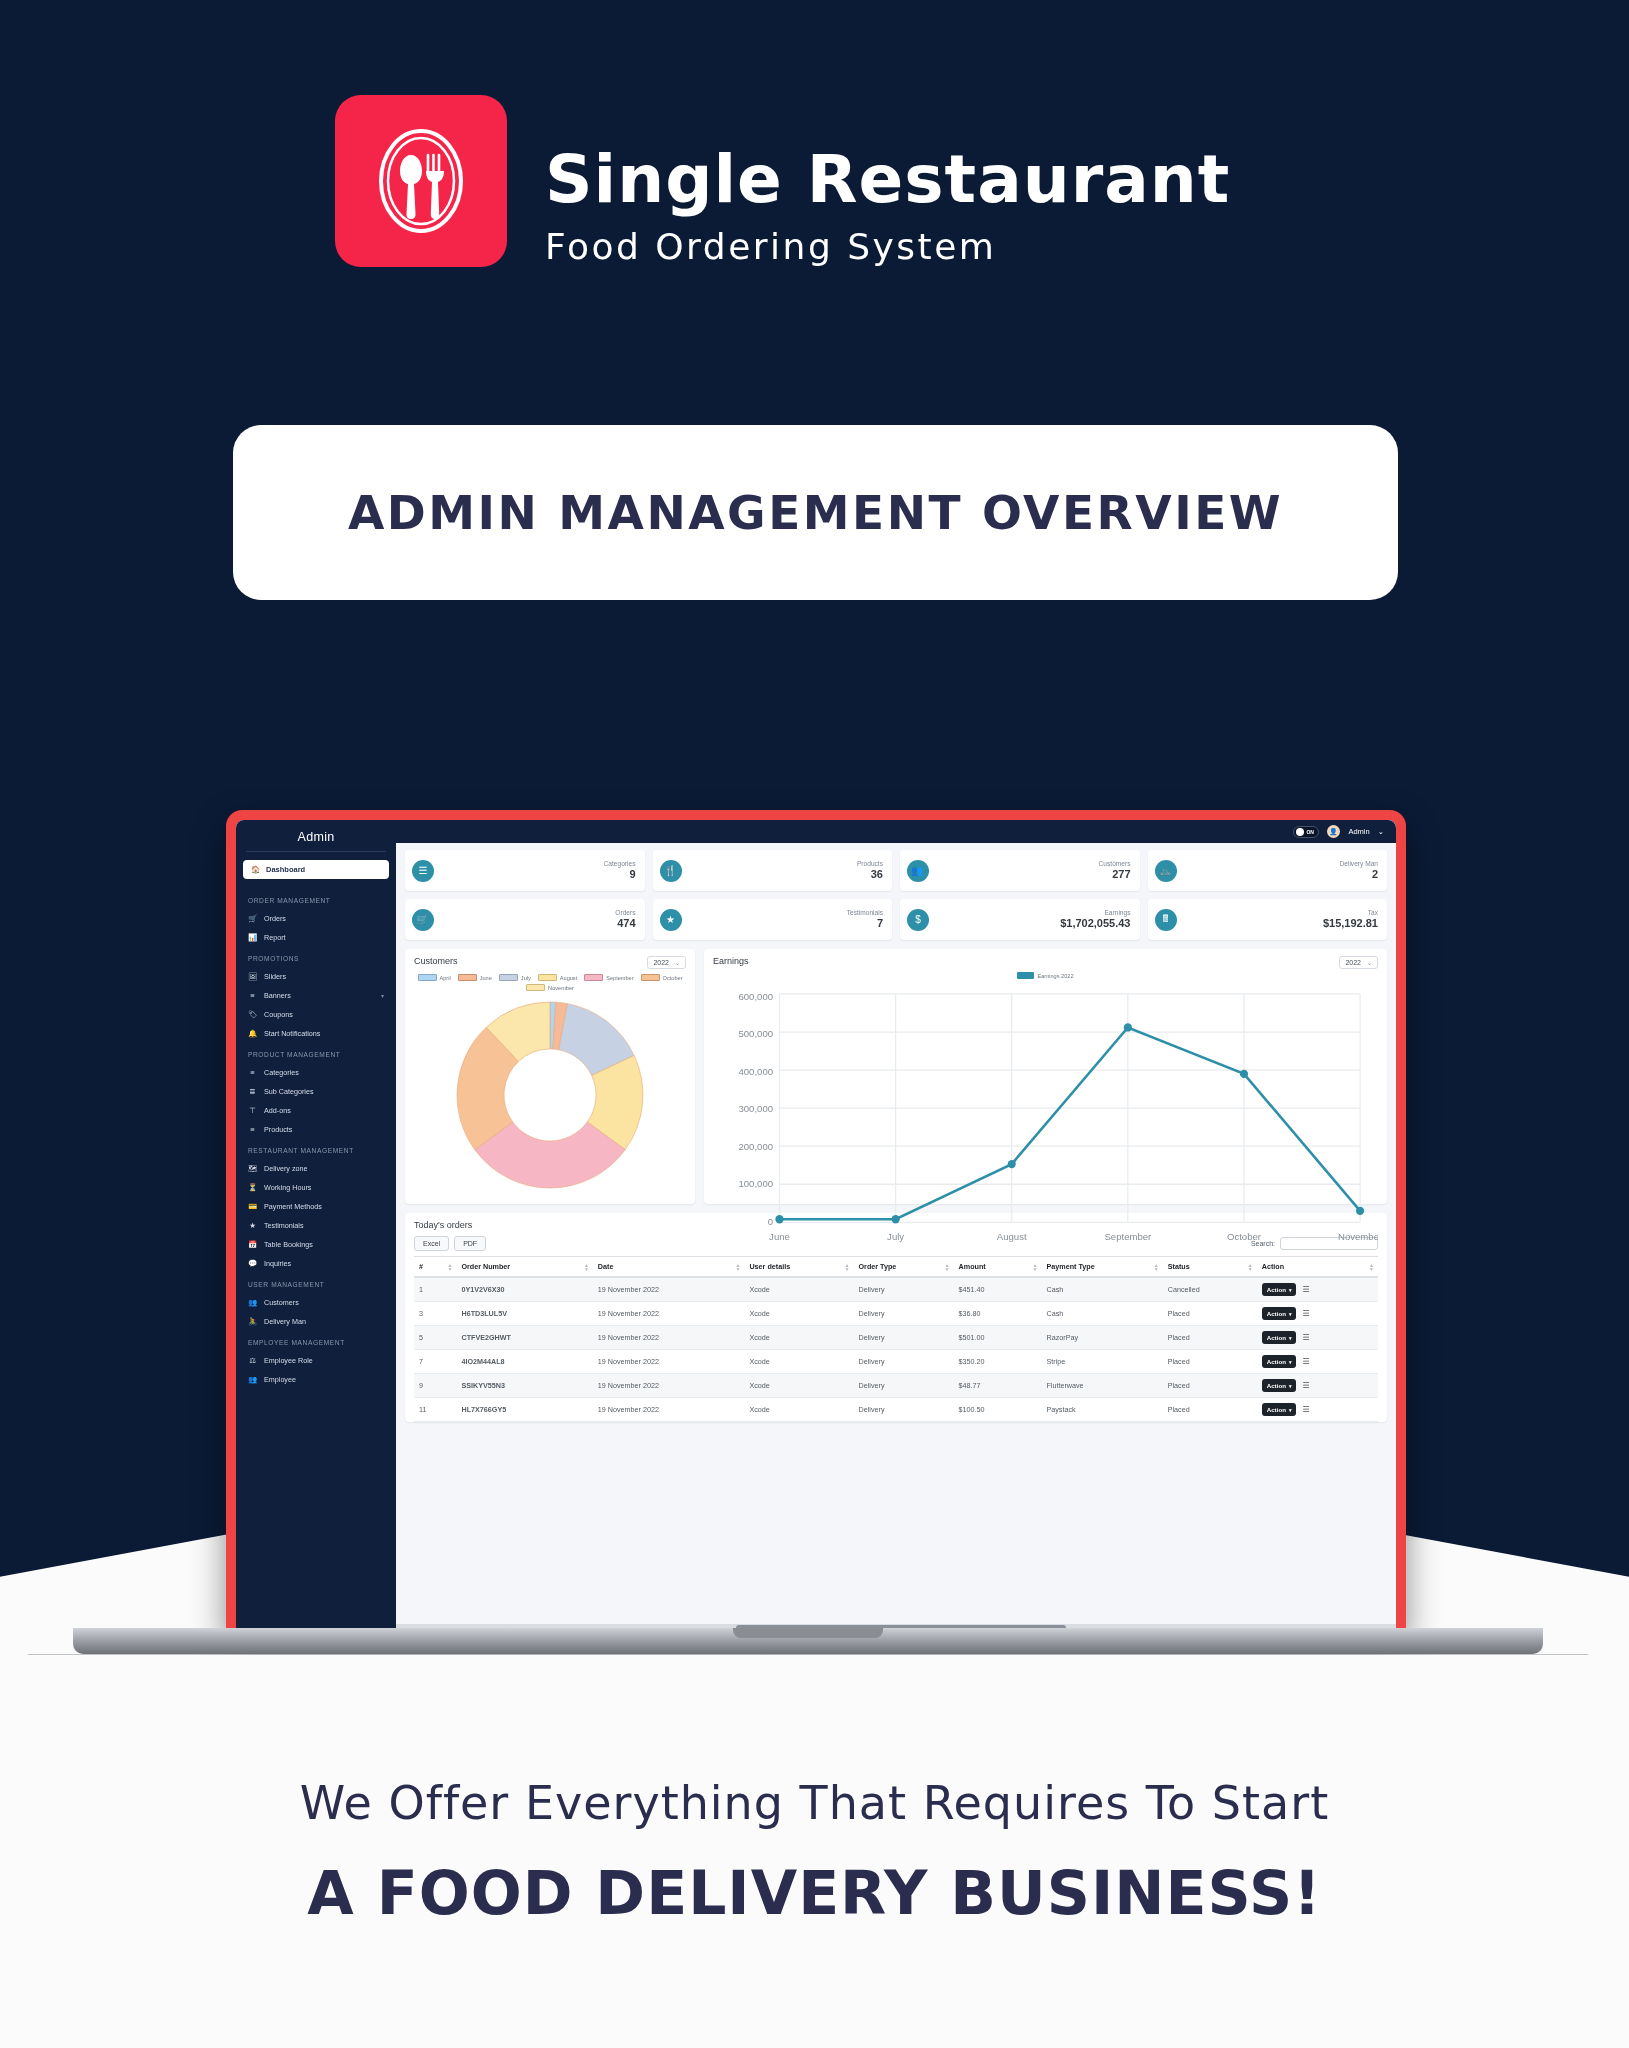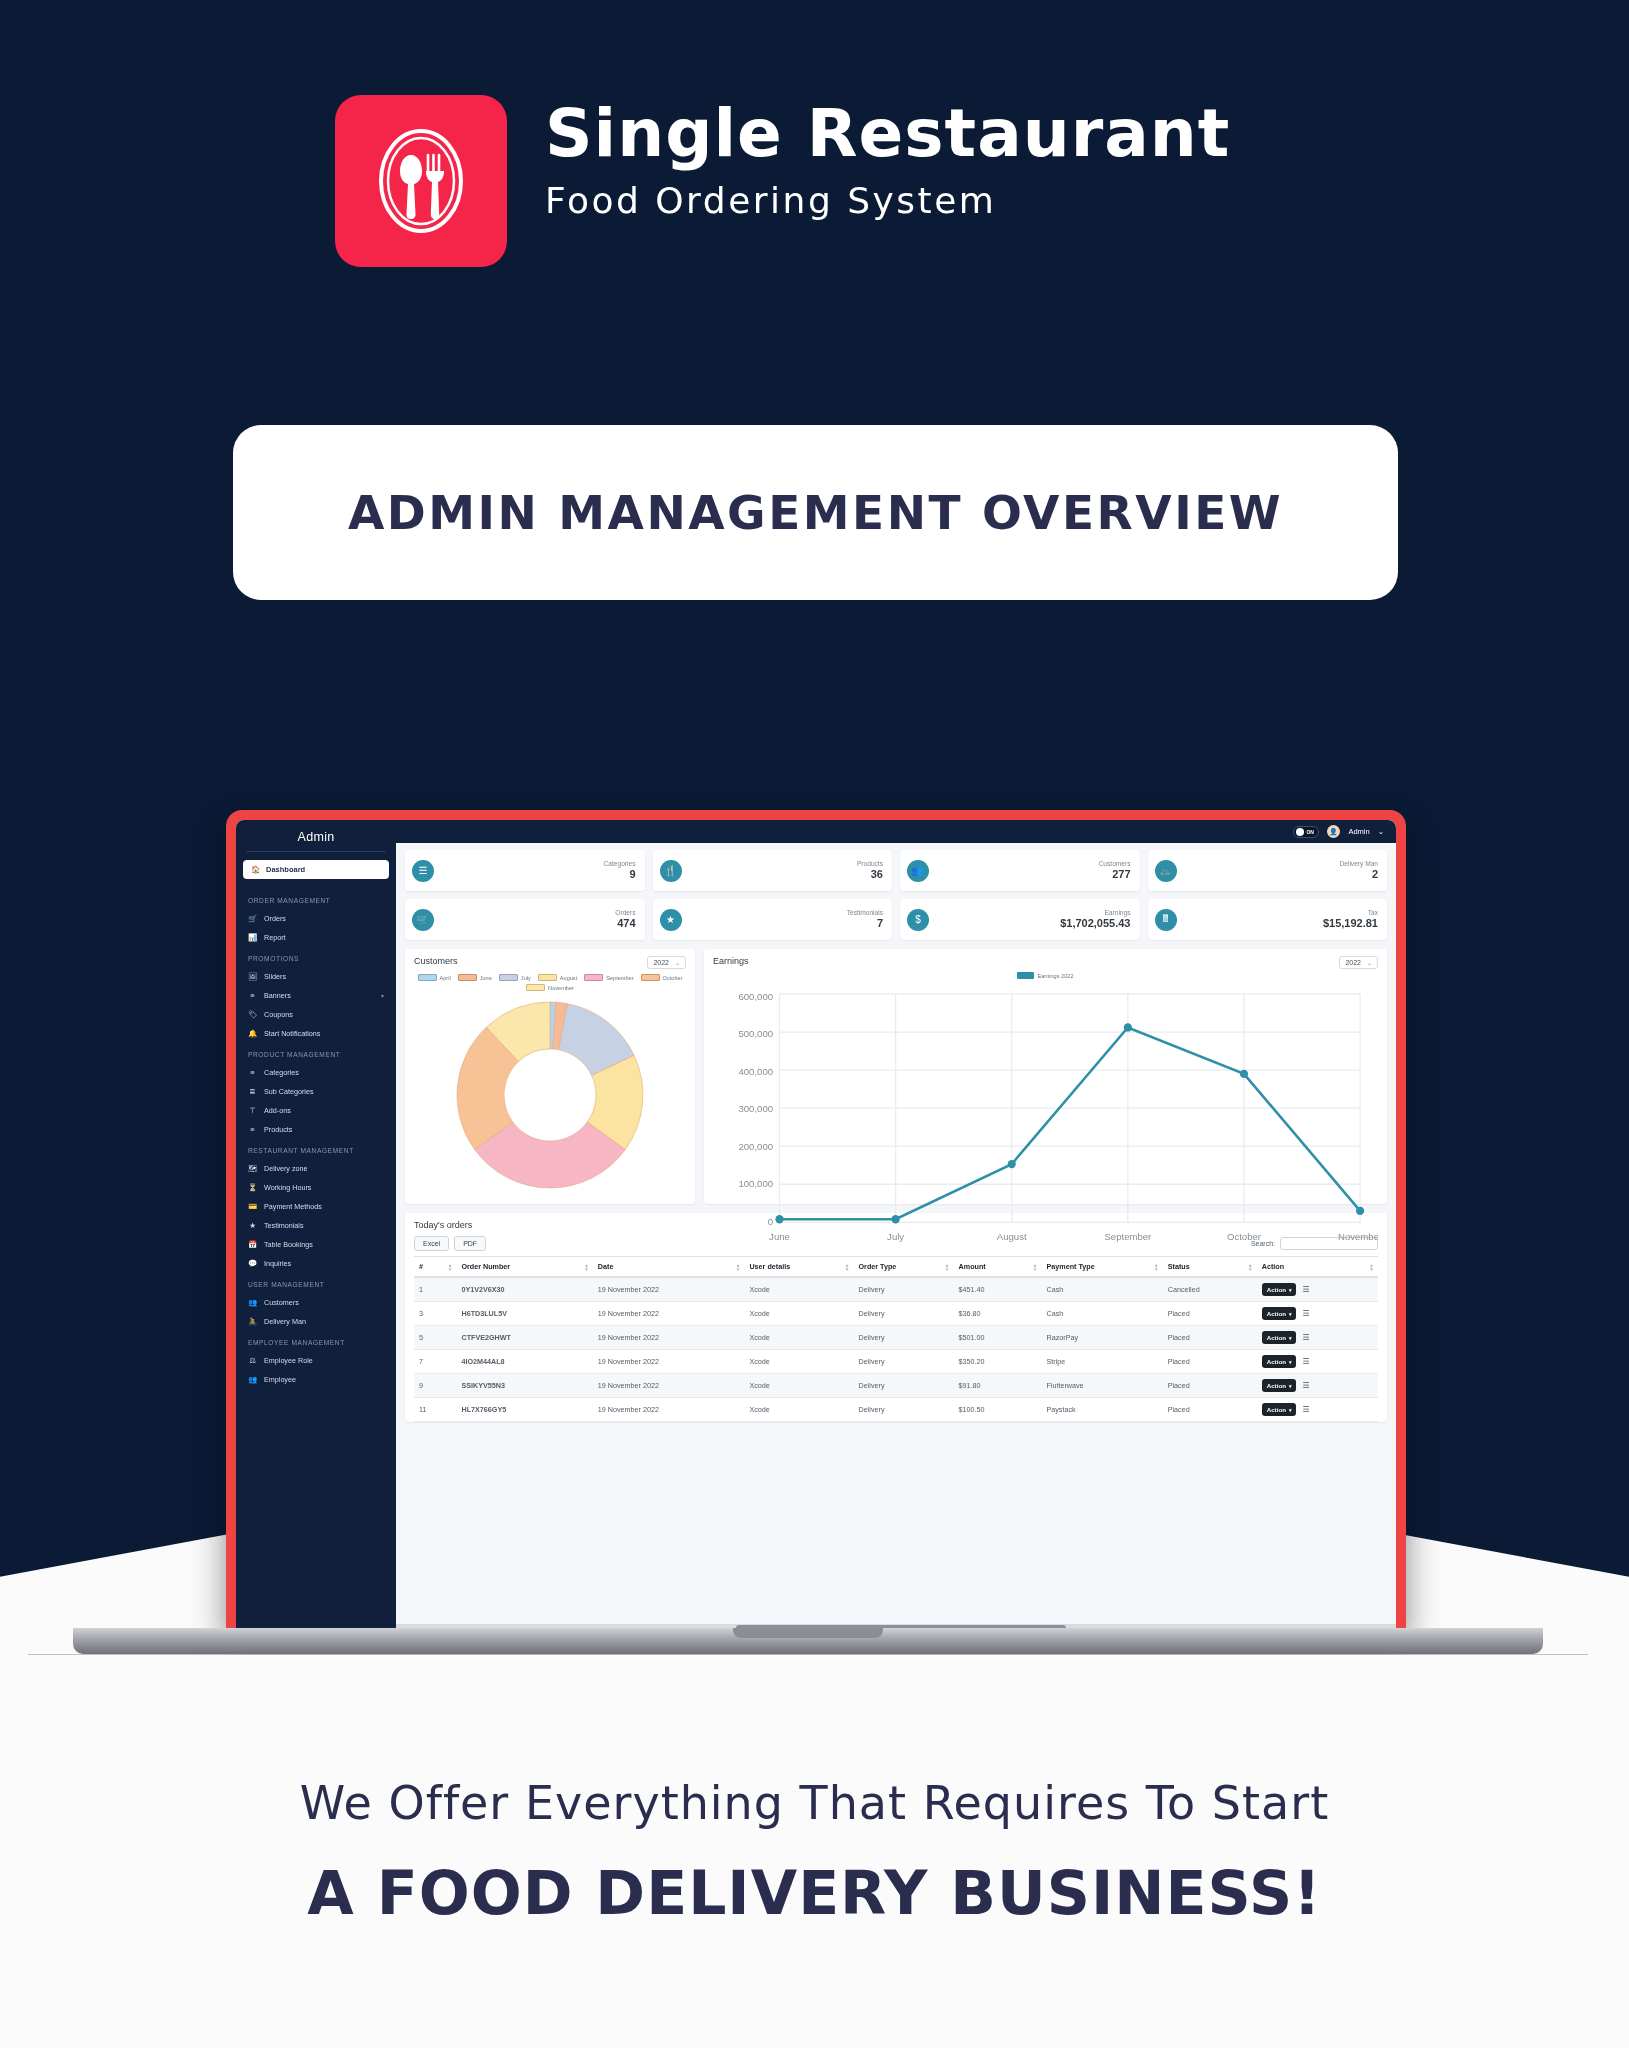--- a/index.html
+++ b/index.html
@@ -12,21 +12,21 @@
   }
 
   
   .hero {
     position: absolute; left:0; top:0; width:1629px; height:1655px;
     background:#0b1b36;
   }
 
   .brand-row {
     position:absolute; left:335px; top:95px;
-    display:flex; align-items:flex-start; gap:38px;
+    display:flex; align-items:flex-end; gap:38px;
   }
   .brand-logo {
     width:172px; height:172px; border-radius:26px;
     background:#f5254a;
     display:flex; align-items:center; justify-content:center;
     flex:none;
   }
   .brand-logo svg { display:block; }
   .brand-text { padding-top:4px; }
   .brand-title {
@@ -676,21 +676,21 @@
                           <span class="list-ic">☰</span>
                         </span>
                       </td>
                     </tr>
                     <tr>
                       <td>9</td>
                       <td class="ordernum">SSIKYV55N3</td>
                       <td>19 November 2022</td>
                       <td>Xcode</td>
                       <td>Delivery</td>
-                      <td>$91.80</td>
+                      <td>$48.77</td>
                       <td>Flutterwave</td>
                       <td>Placed</td>
                       <td>
                         <span class="act-cell">
                           <span class="btn-action">Action<span class="cv">▾</span></span>
                           <span class="list-ic">☰</span>
                         </span>
                       </td>
                     </tr>
                     <tr>

